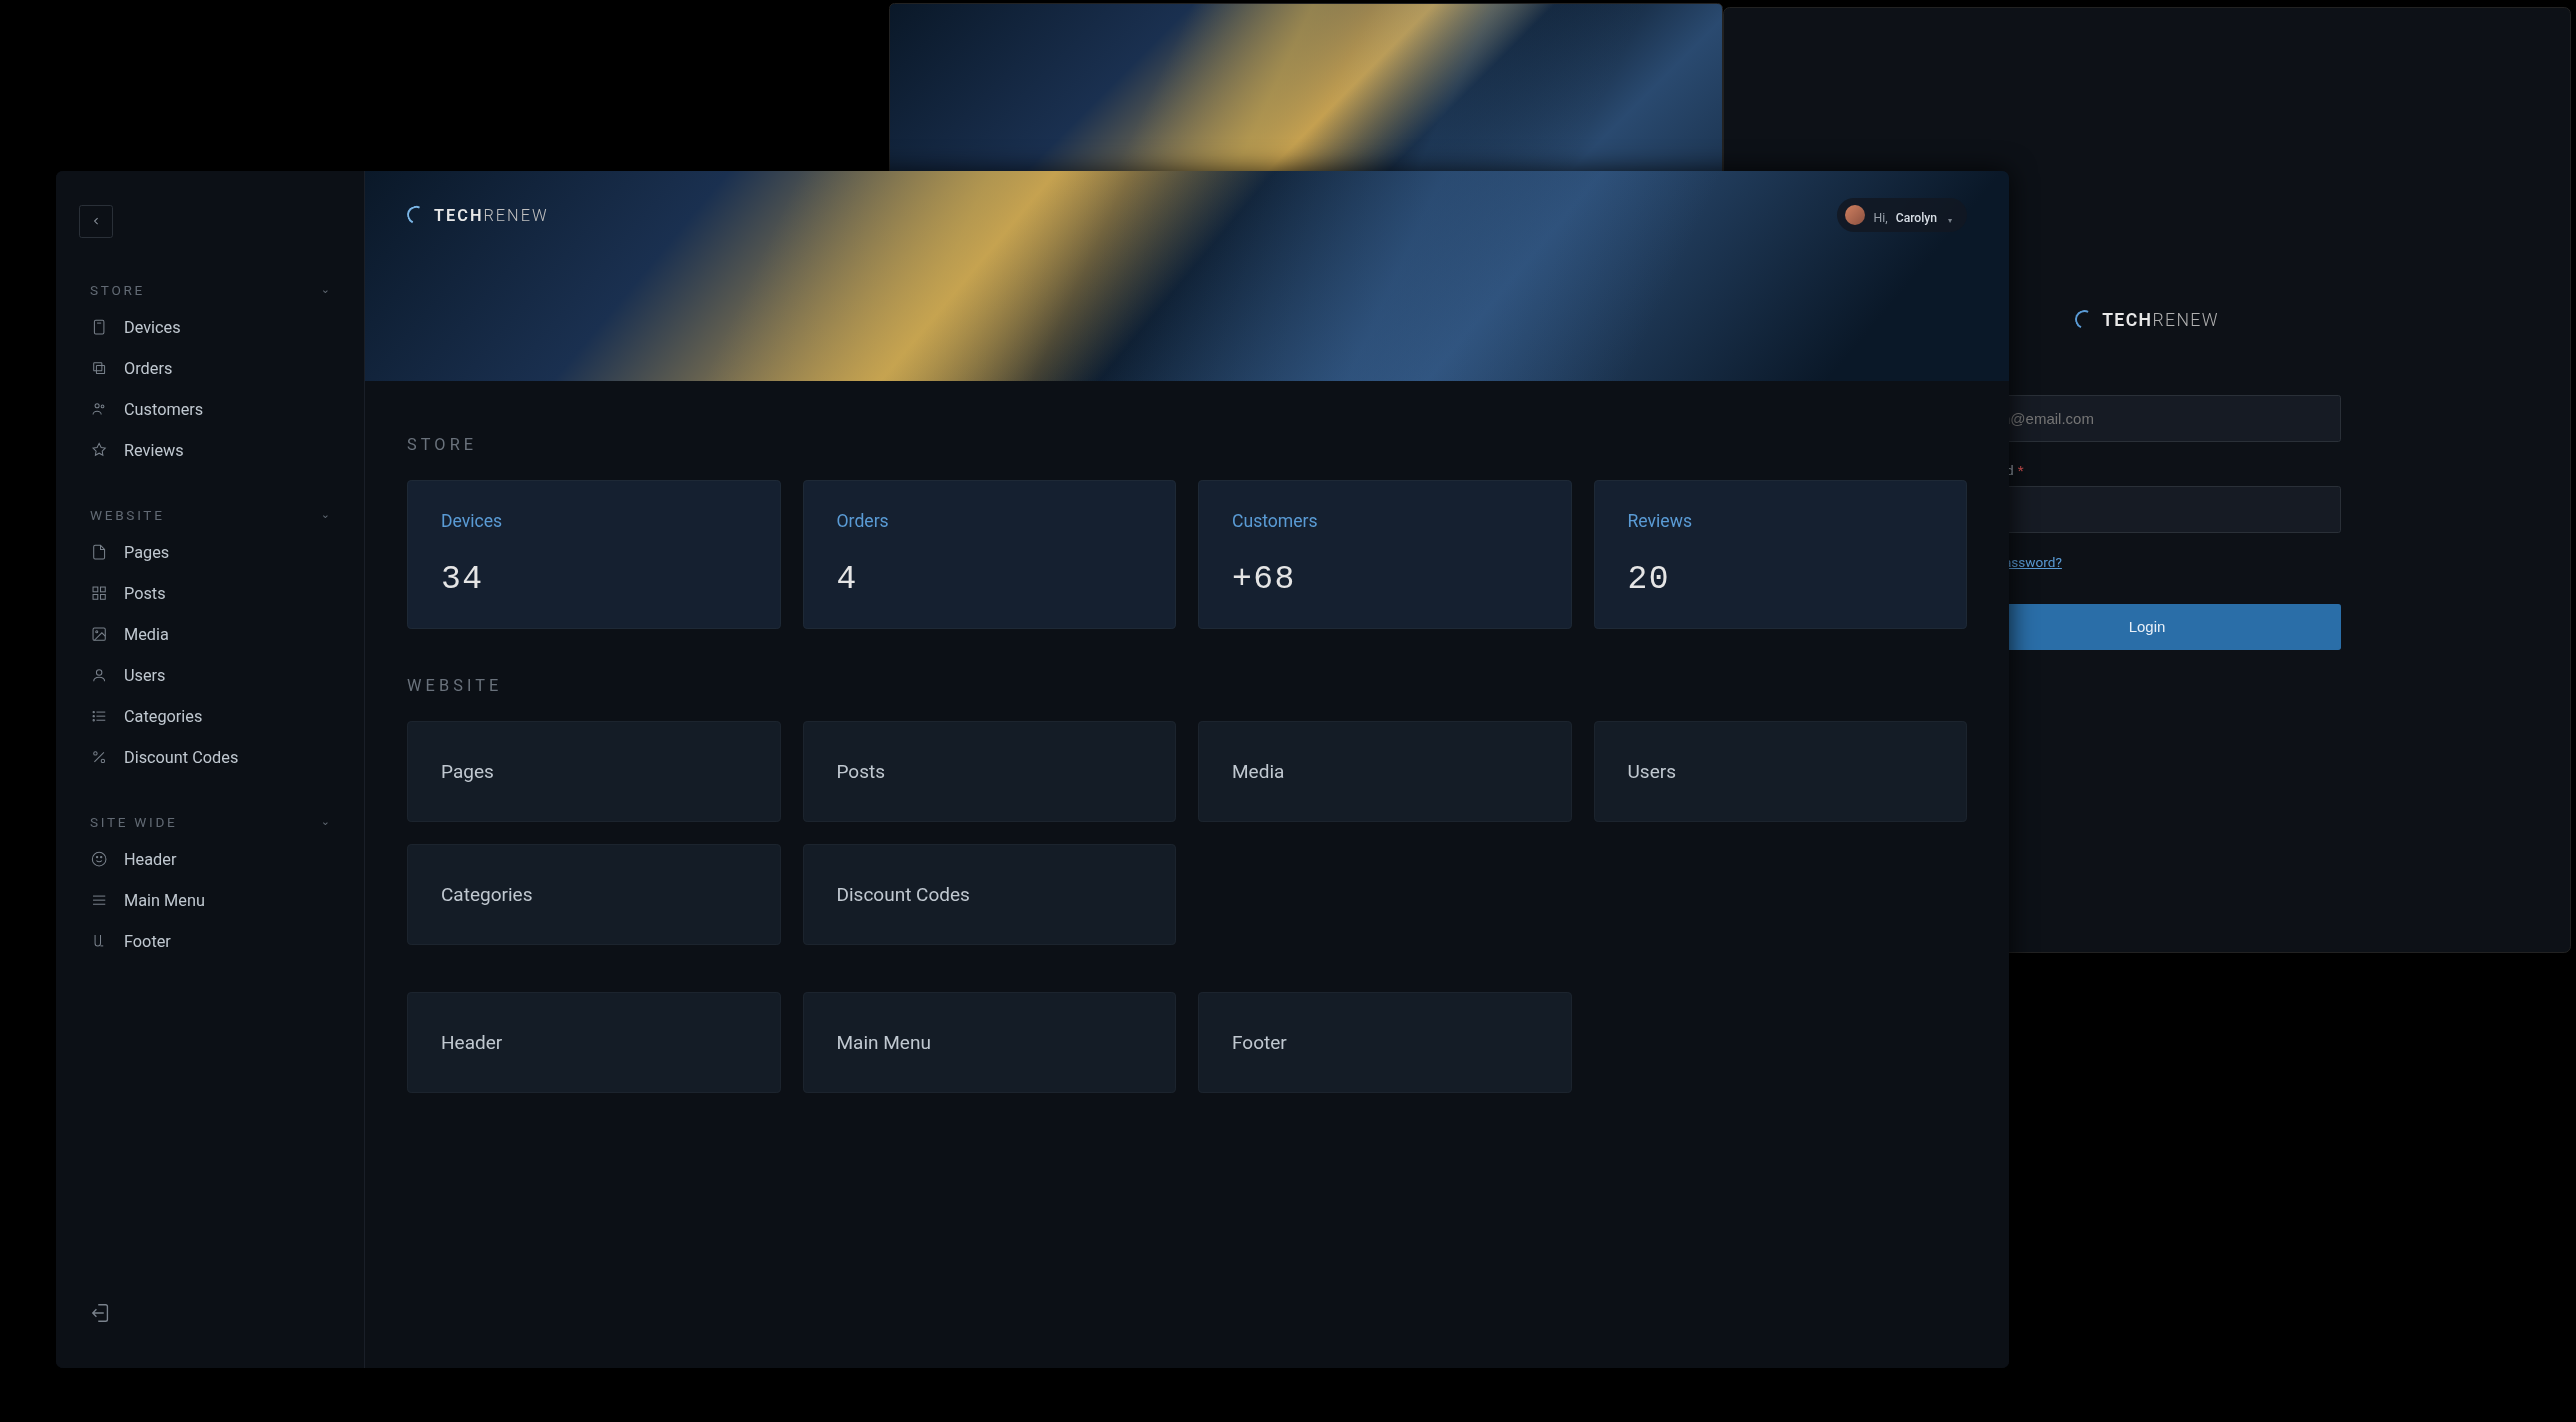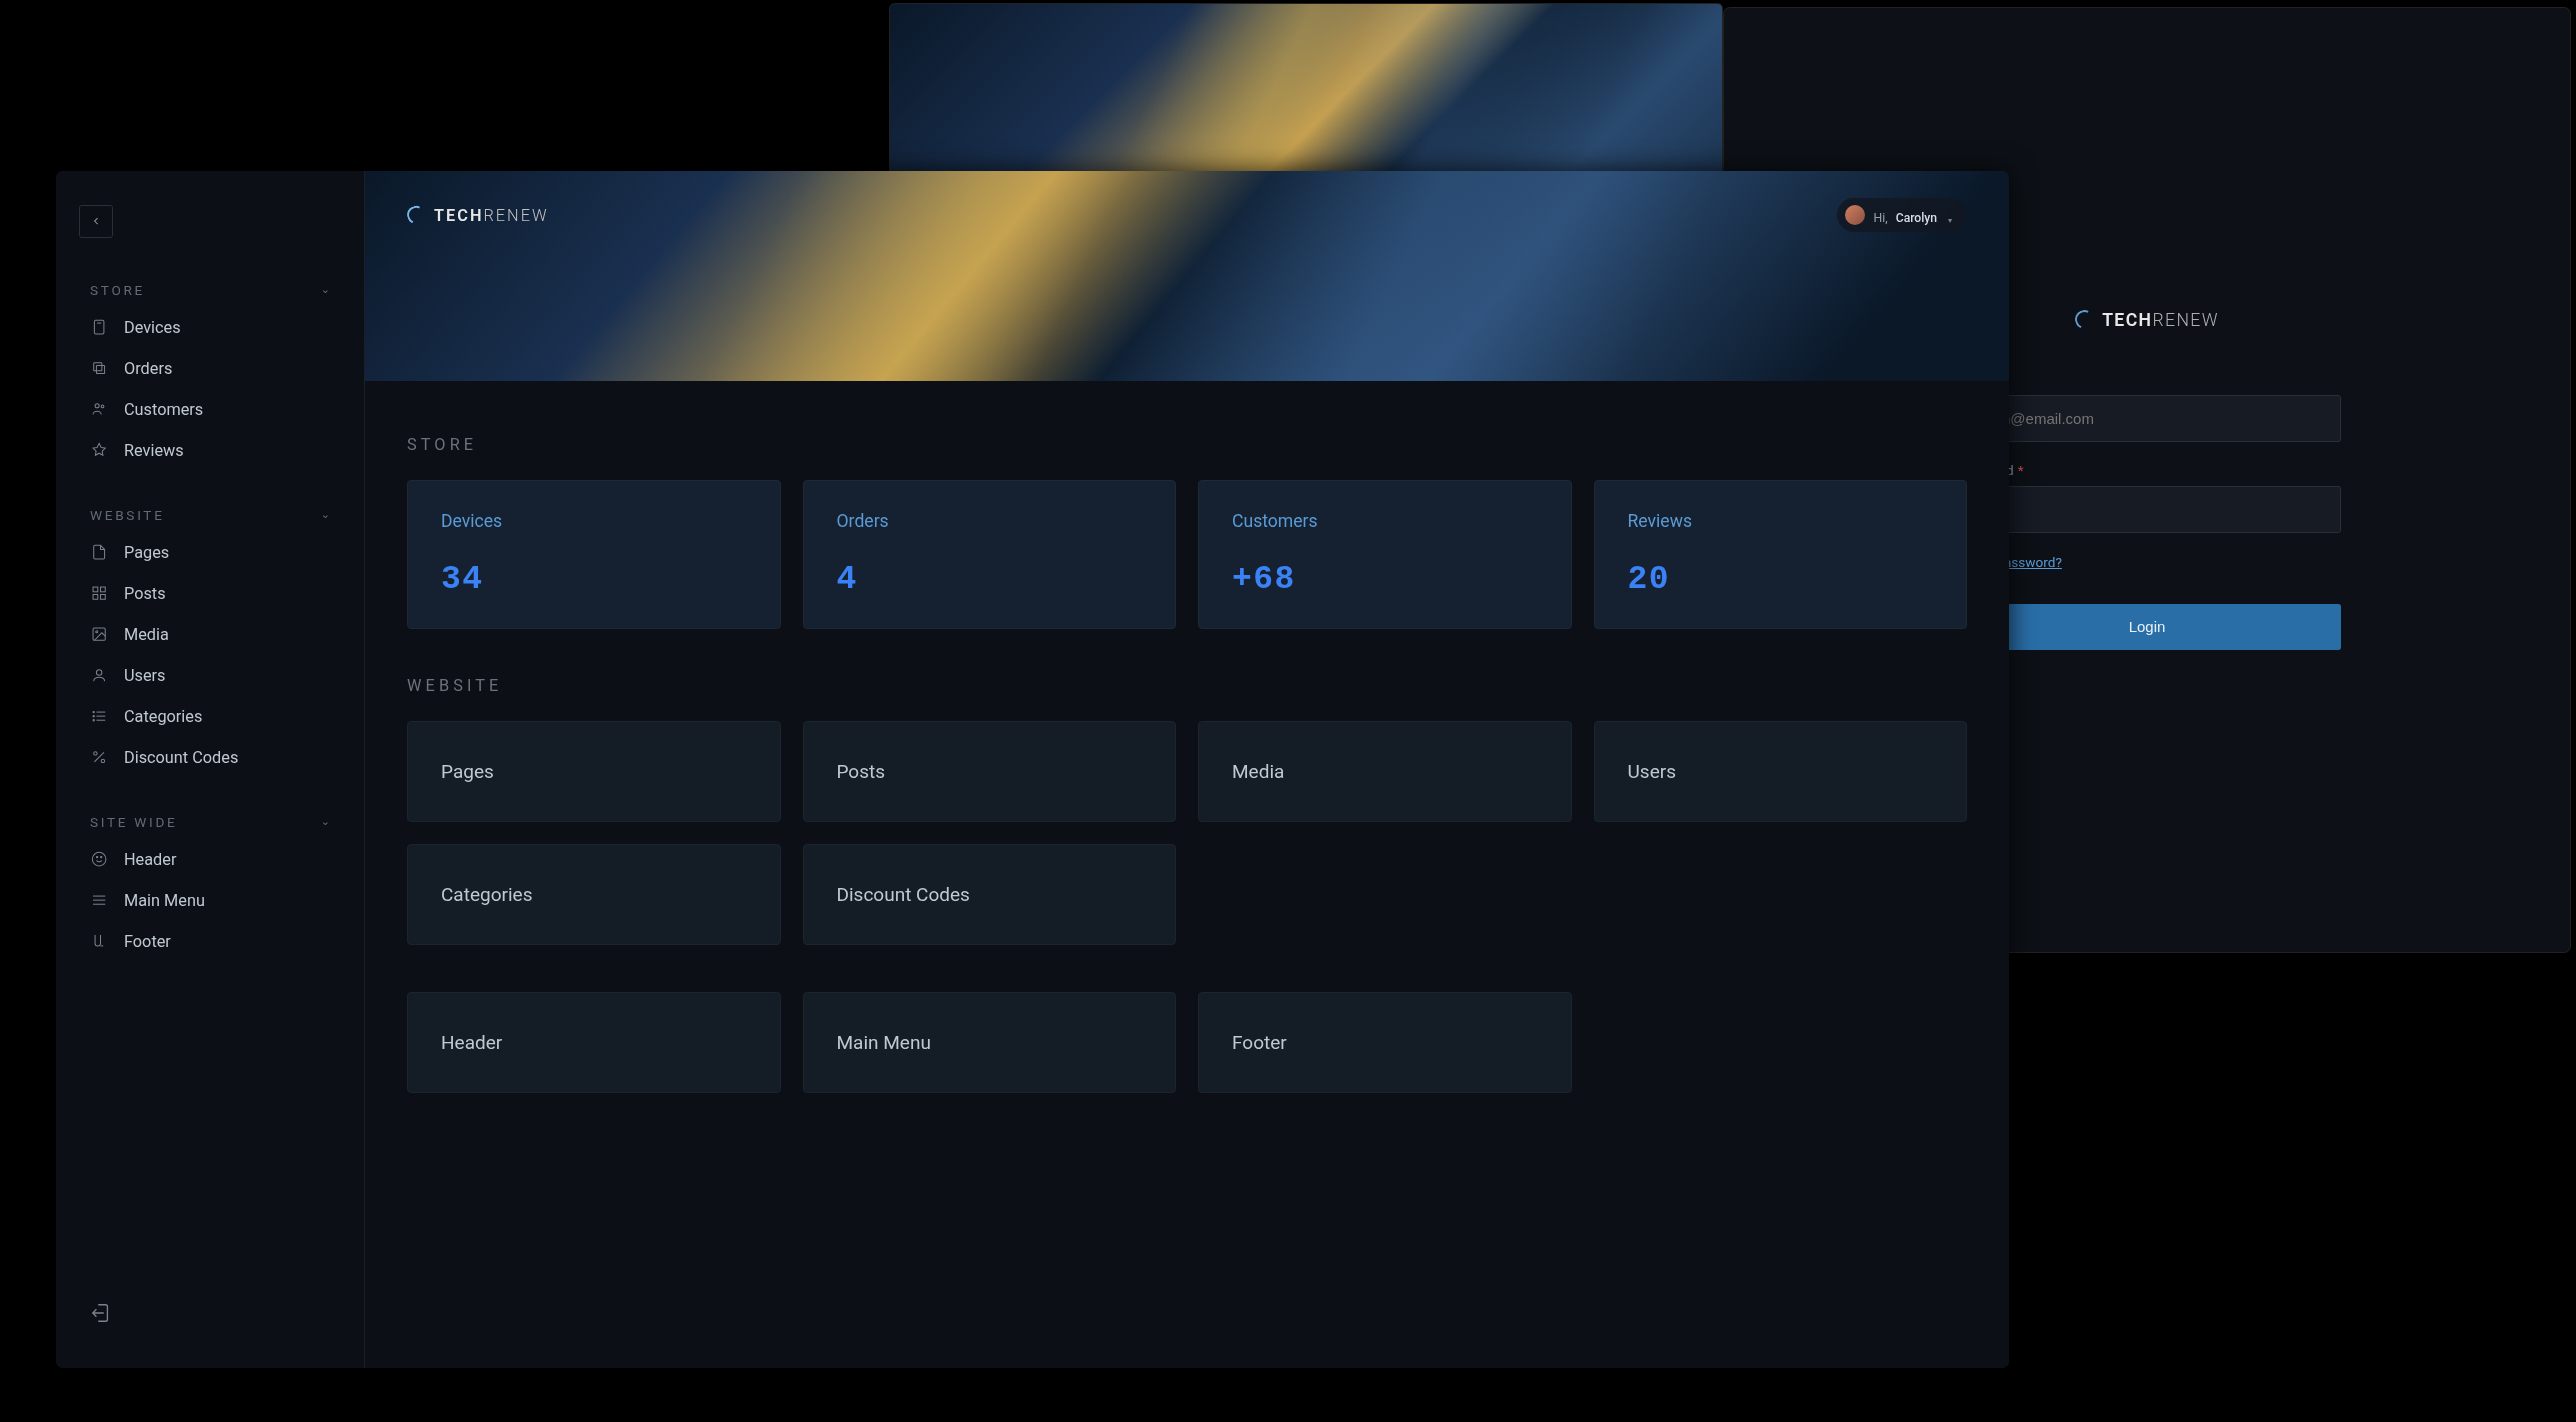--- a/index.html
+++ b/index.html
@@ -251,21 +251,21 @@
   margin-bottom: 47px;
 }
 .stat-card {
   background: #152030;
   border: 0.7px solid #1e2936;
   border-radius: 4.1px;
   padding: 30px 33px;
   cursor: pointer;
 }
 .stat-card .stat-label { font-size: 17.6px; color: #5a9bd5; margin-bottom: 30px; }
-.stat-card .stat-value { font-size: 33px; font-weight: 700; color: #3b82f6; font-family: 'Courier New', monospace; letter-spacing: 1.4px; }
+.stat-card .stat-value { font-size: 33px; font-weight: 400; color: #e5e5e5; font-family: 'Courier New', monospace; letter-spacing: 1.4px; }
 .nav-card {
   background: #141c26;
   border: 0.7px solid #1c242e;
   border-radius: 4.1px;
   padding: 38px 33px;
   cursor: pointer;
 }
 .nav-card .card-label { font-size: 19px; color: #c0c8d0; }
 </style>
 </head>

